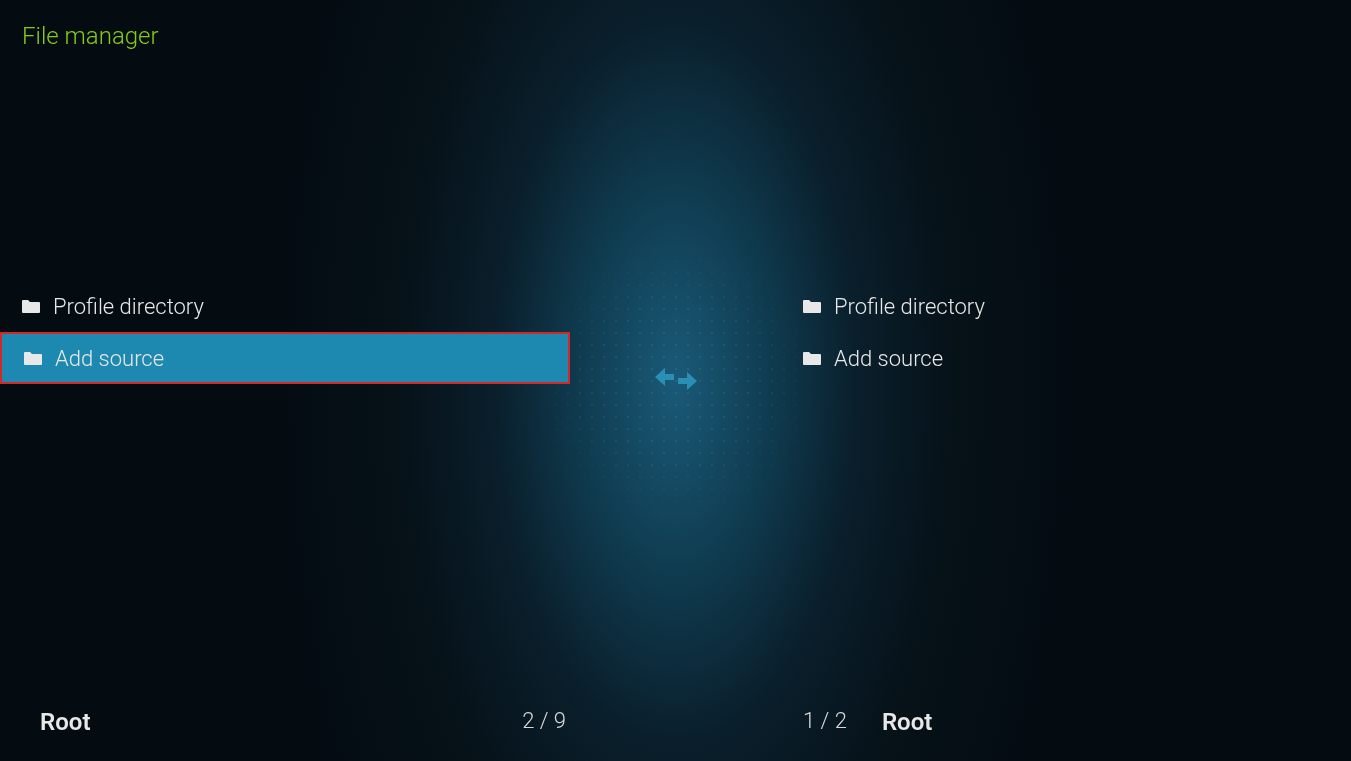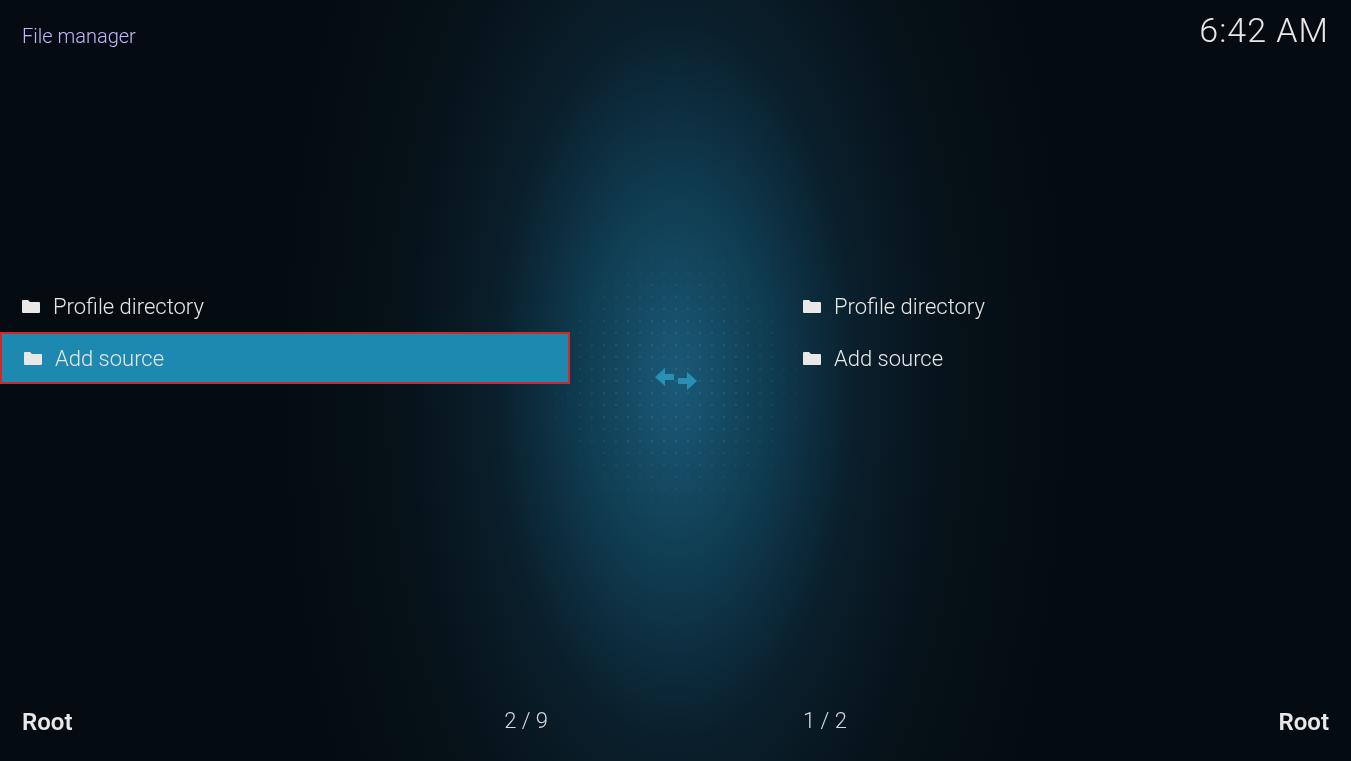--- a/index.html
+++ b/index.html
@@ -51,23 +51,23 @@
       width: 100%;
       height: 60px;
       display: flex;
       justify-content: space-between;
       align-items: center;
       padding: 0 22px;
       z-index: 10;
     }
     
     .title {
-      font-size: 20px;
-      font-weight: 300;
-      color: #c4b5fd;
+      font-size: 24px;
+      font-weight: 300;
+      color: #84cc16;
       margin-top: 12px;
     }
     
     .clock {
       font-size: 34px;
       font-weight: 300;
       color: #e8e8e8;
       letter-spacing: 1px;
     }
     
@@ -135,35 +135,36 @@
     
     .footer {
       position: absolute;
       bottom: 0;
       left: 0;
       width: 100%;
       height: 60px;
       display: flex;
       align-items: center;
       z-index: 10;
+      padding-left: 18px;
     }
     
     .footer-left {
       display: flex;
       width: 570px;
       justify-content: space-between;
       padding: 0 22px 18px 22px;
     }
     
     .footer-right {
       display: flex;
       width: 570px;
       margin-left: auto;
-      justify-content: space-between;
       padding: 0 22px 18px 22px;
+      gap: 35px;
     }
     
     .footer-label {
       font-size: 24px;
       font-weight: 600;
       color: #e8e8e8;
     }
     
     .footer-count {
       font-size: 22px;
@@ -172,21 +173,20 @@
     }
   </style>
 </head>
 <body>
 
 <div class="background-gradient"></div>
 <div class="dots-overlay"></div>
 
 <div class="header">
   <div class="title">File manager</div>
-  <div class="clock">6:42 AM</div>
 </div>
 
 <div class="content">
   <div class="pane">
     <div class="list-item">
       <span class="folder-icon">
         <svg viewBox="0 0 20 16" fill="#e8e8e8">
             <path d="M2 2h5l2 2h9a1 1 0 0 1 1 1v9a1 1 0 0 1-1 1H2a1 1 0 0 1-1-1V3a1 1 0 0 1 1-1z"></path>
           </svg>
       </span>

